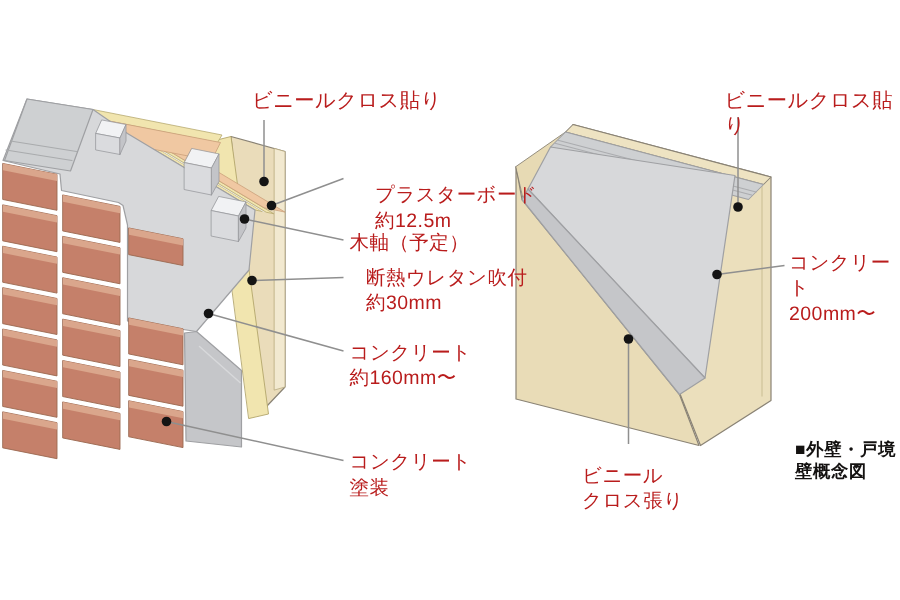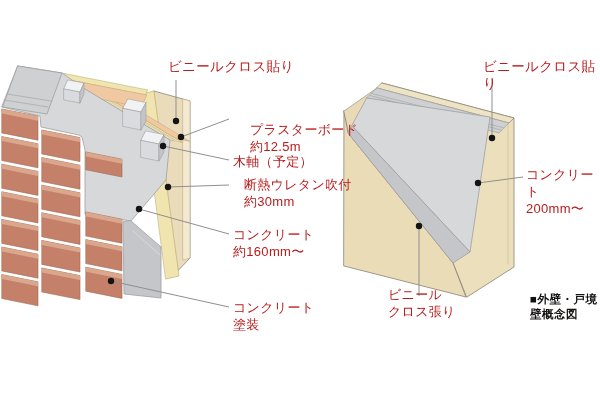--- a/index.html
+++ b/index.html
@@ -150,17 +150,17 @@
   <div class="lbl small" style="left:233px;top:176px;margin-left:11px;">断熱ウレタン吹付
 約30mm</div>
   <div class="lbl small" style="left:233px;top:226px;">コンクリート
 約160mm〜</div>
   <div class="lbl small" style="left:233px;top:299px;">コンクリート
 塗装</div>
 
   <div class="lbl" style="left:483px;top:58px;">ビニールクロス貼り</div>
   <div class="lbl small" style="left:526px;top:166px;">コンクリート
 200mm〜</div>
-  <div class="lbl small" style="left:388px;top:286px;">ビニール
+  <div class="lbl small" style="left:388px;top:308px;">ビニール
 クロス張り</div>
 
   <div id="caption" style="left:489px;top:292px;">■外壁・戸境壁概念図</div>
 </div>
 
 </body></html>

